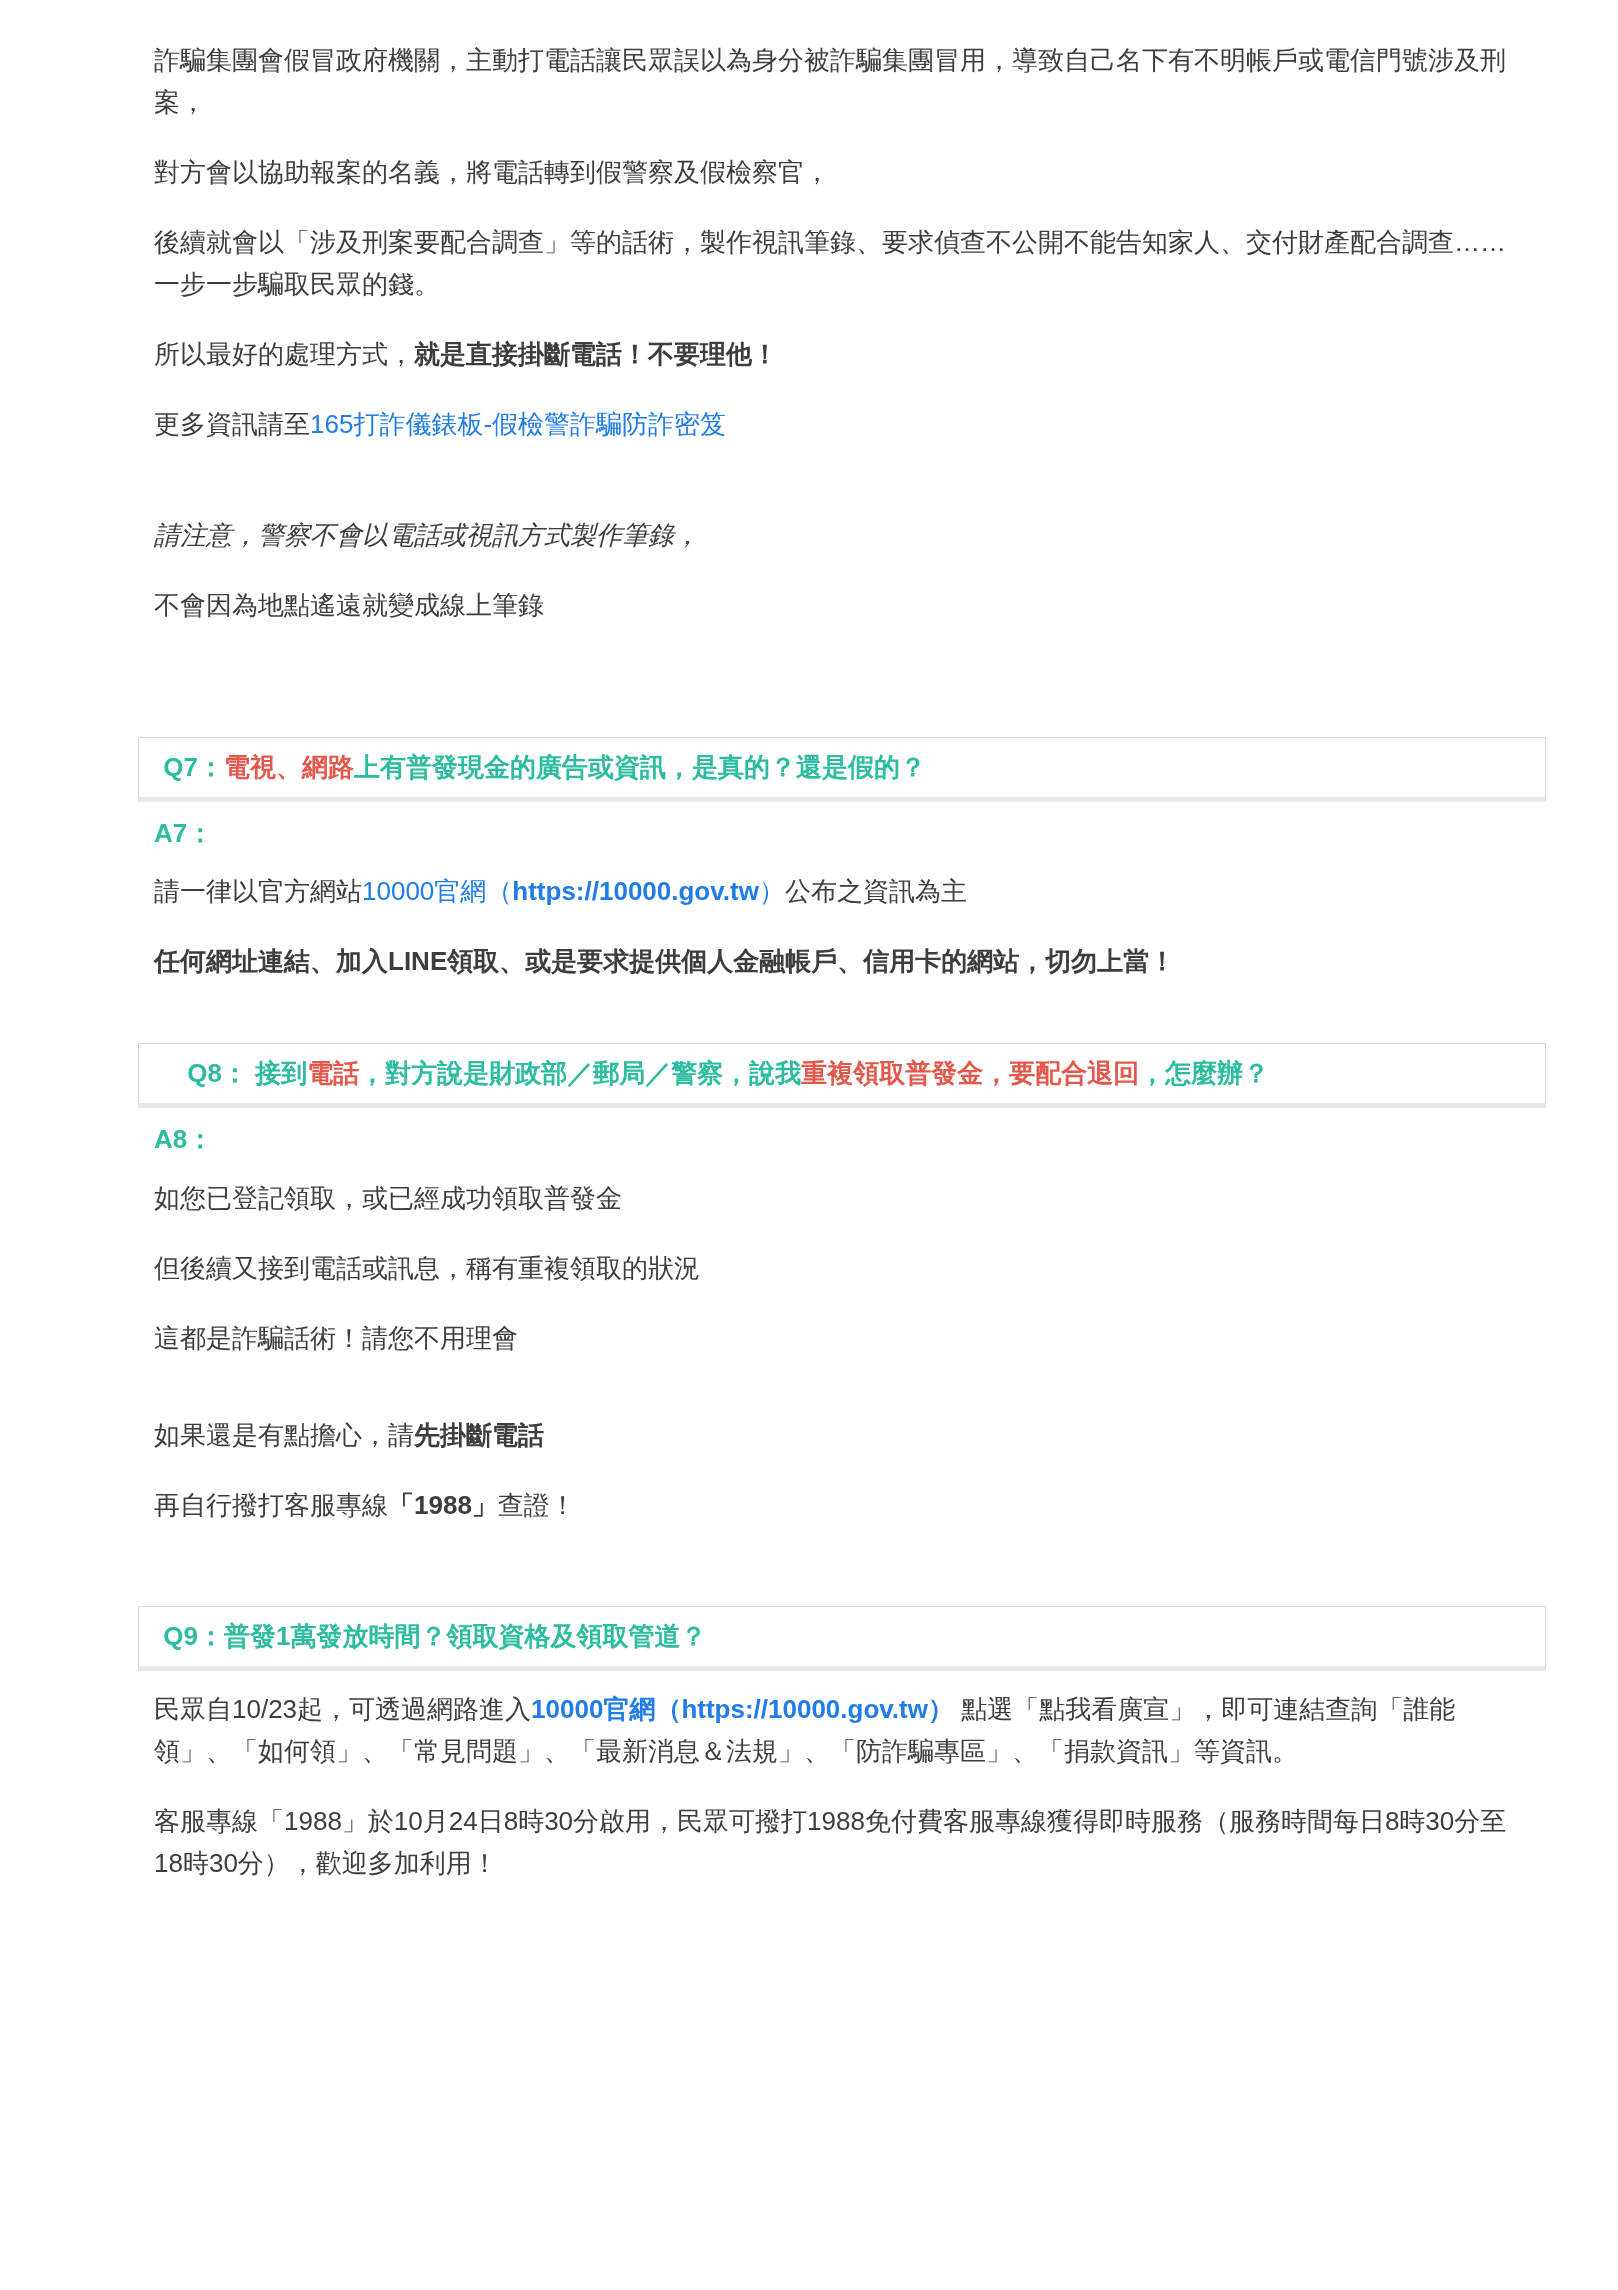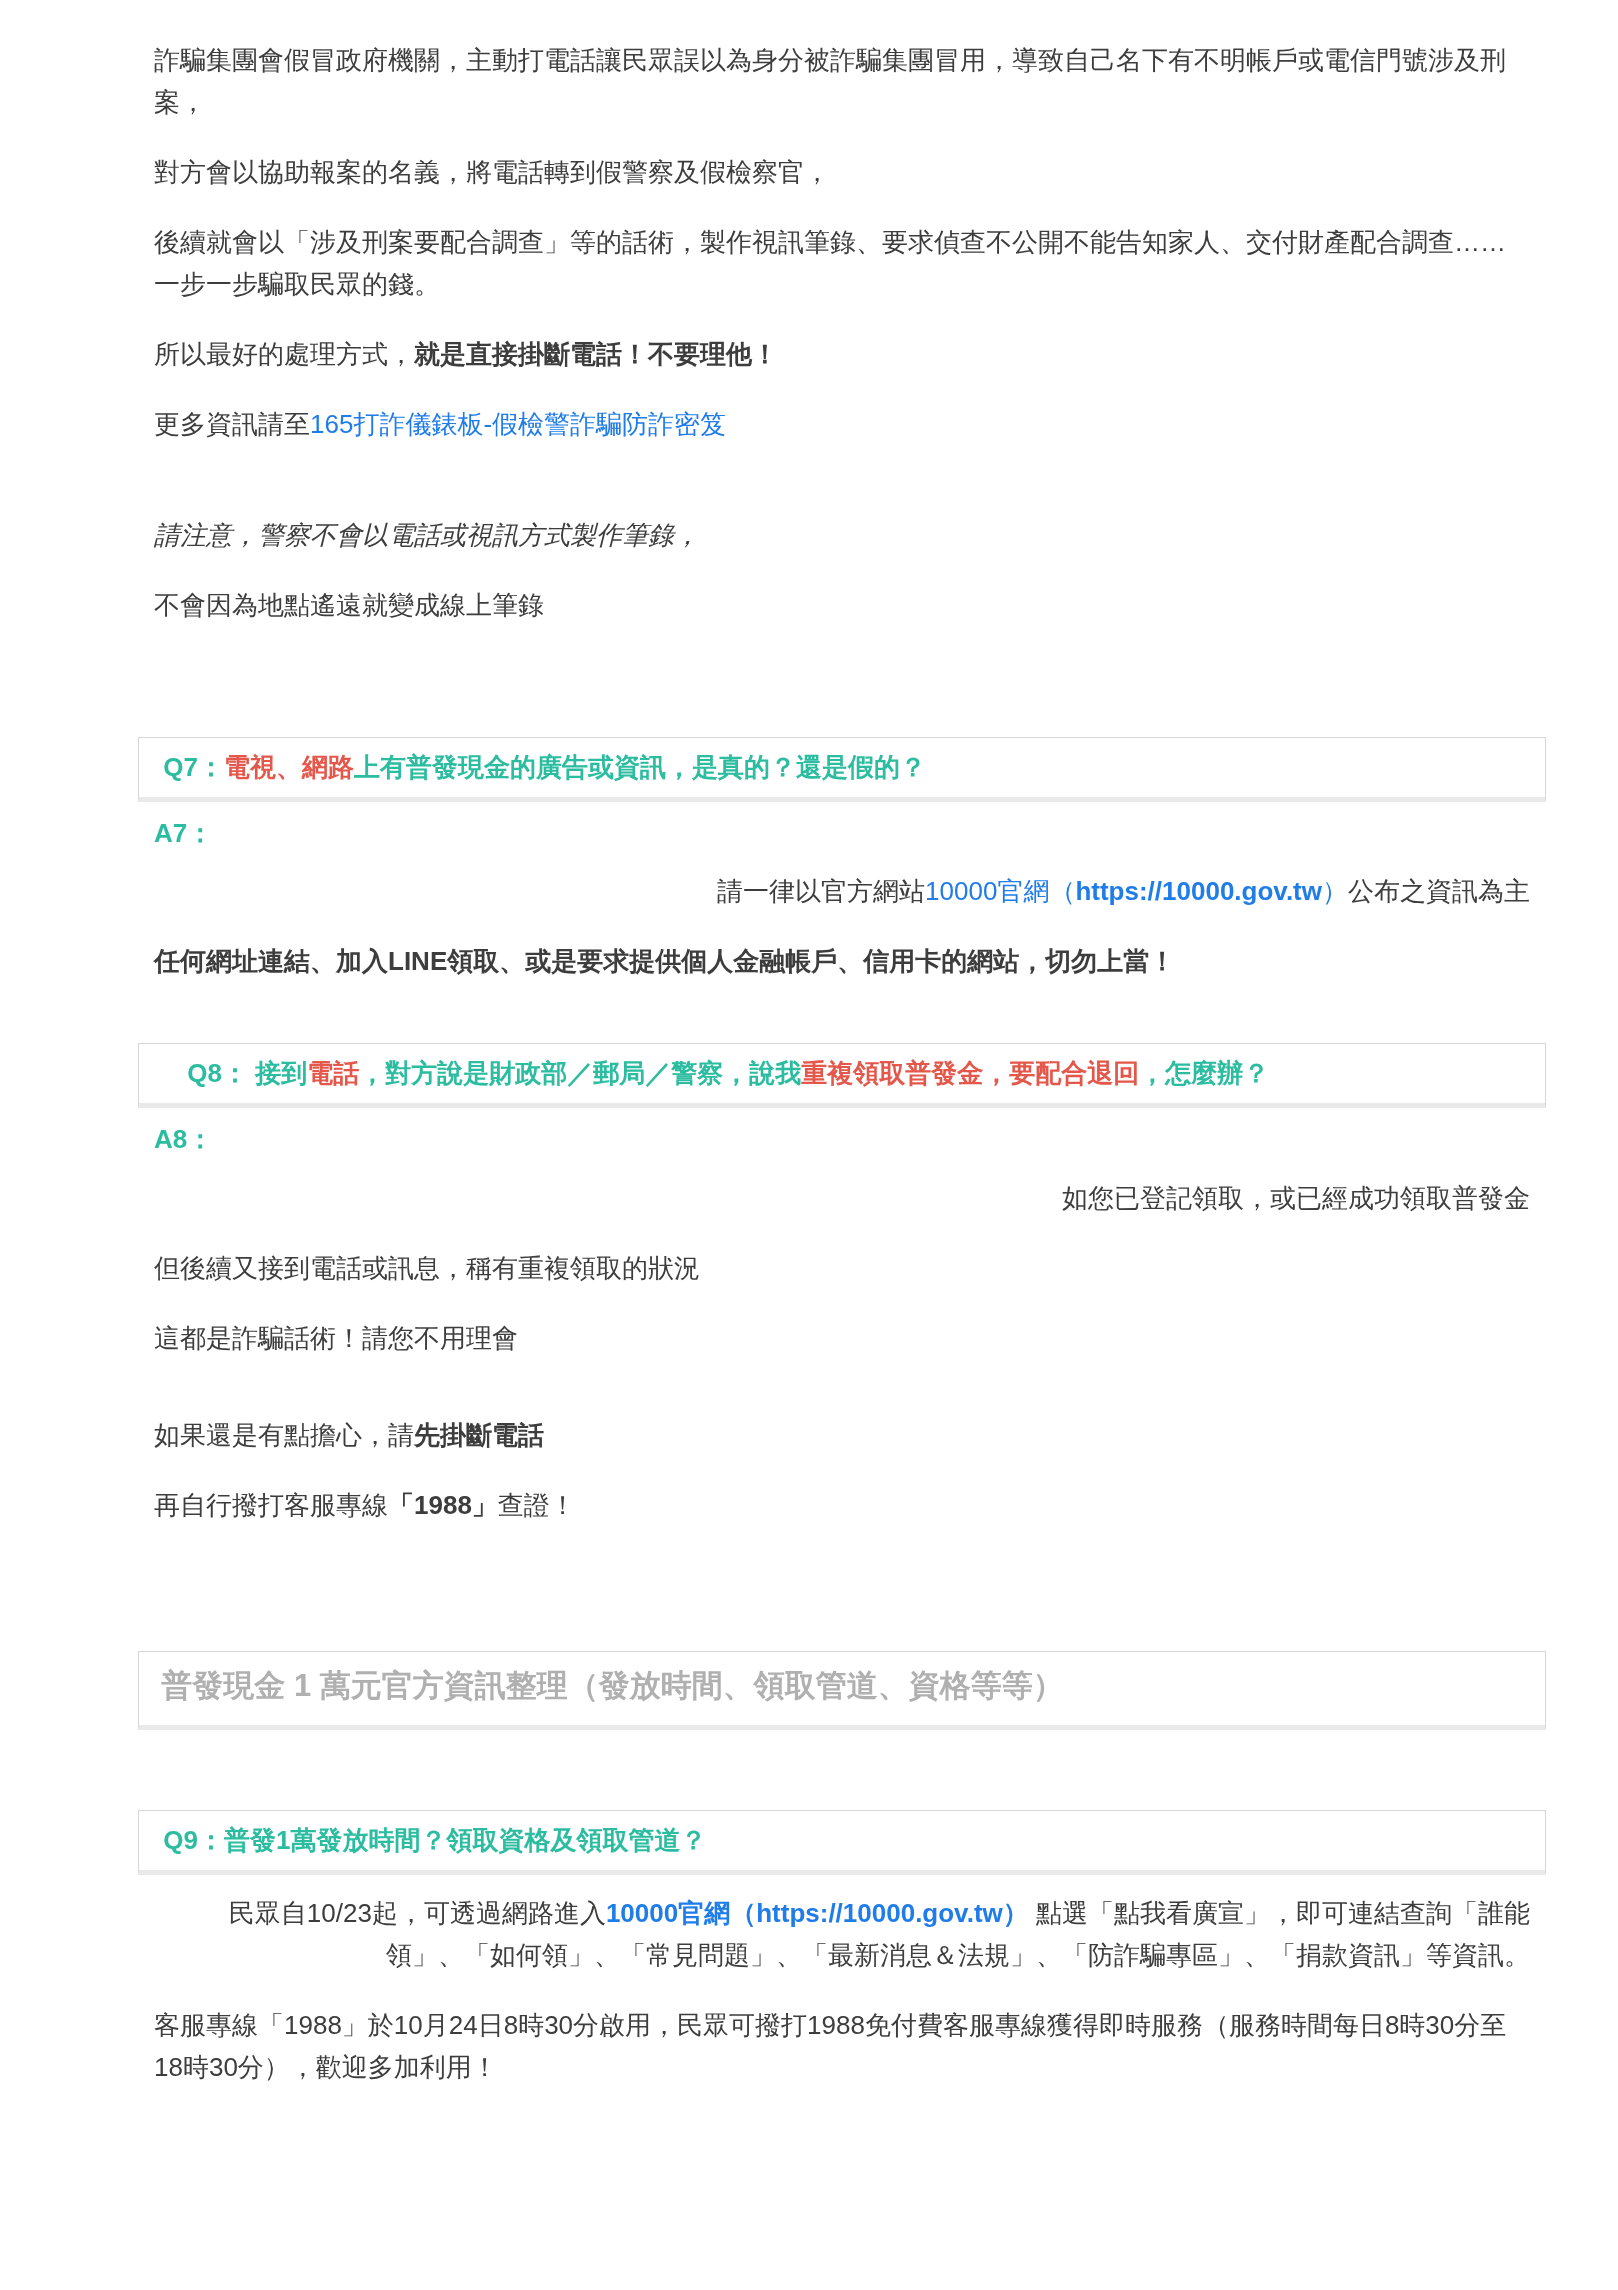--- a/index.html
+++ b/index.html
@@ -42,21 +42,21 @@
     margin: 125px -15.7px 0;
     background: #ffffff;
     border: 0.9px solid #D6D6D6;
     border-bottom: 5.5px solid #E9E9E9;
     padding: 13px 22px 18.5px;
     color: #B0B0B0;
     font-weight: 700;
     font-size: 31px;
     line-height: 42px;
   }
-  .mt18 { margin-top: 16.6px; text-align: right; }
+  .mt18 { margin-top: 16.6px; }
   .mt60 { margin-top: 55px; }
   .mt66 { margin-top: 61px; padding-left: 48px; }
   .mt75 { margin-top: 69px; font-style: italic; }
   .mt87 { margin-top: 80px; }
   .mt120 { margin-top: 111px; }
 </style>
 </head>
 <body>
 
 <div class="content">
@@ -95,23 +95,20 @@
   <p class="mt18"><span>如您已登記領取，或已經成功領取普發金</span></p>
 
   <p><span>但後續又接到電話或訊息，稱有重複領取的狀況</span></p>
 
   <p><span>這都是詐騙話術！請您不用理會</span></p>
 
   <p class="mt60"><span>如果還是有點擔心，請</span><span class="b">先掛斷電話</span></p>
 
   <p><span>再自行撥打客服專線</span><span class="b">「1988」</span><span>查證！</span></p>
 
-  <div class="sectionbox">
-    <span>普發現金 1 萬元官方資訊整理（發放時間、領取管道、資格等等）</span>
-  </div>
 
   <div class="qbox teal mt87">
     <span>Q9：普發1萬發放時間？領取資格及領取管道？</span>
   </div>
 
 
   <p class="mt18"><span>民眾自10/23起，可透過網路進入</span><a class="b">10000官網（https://10000.gov.tw）</a><span> 點選「點我看廣宣」，即可連結查詢「誰能領」、「如何領」、「常見問題」、「最新消息＆法規」、「防詐騙專區」、「捐款資訊」等資訊。</span></p>
 
   <p><span>客服專線「1988」於10月24日8時30分啟用，民眾可撥打1988免付費客服專線獲得即時服務（服務時間每日8時30分至18時30分），歡迎多加利用！</span></p>
 

